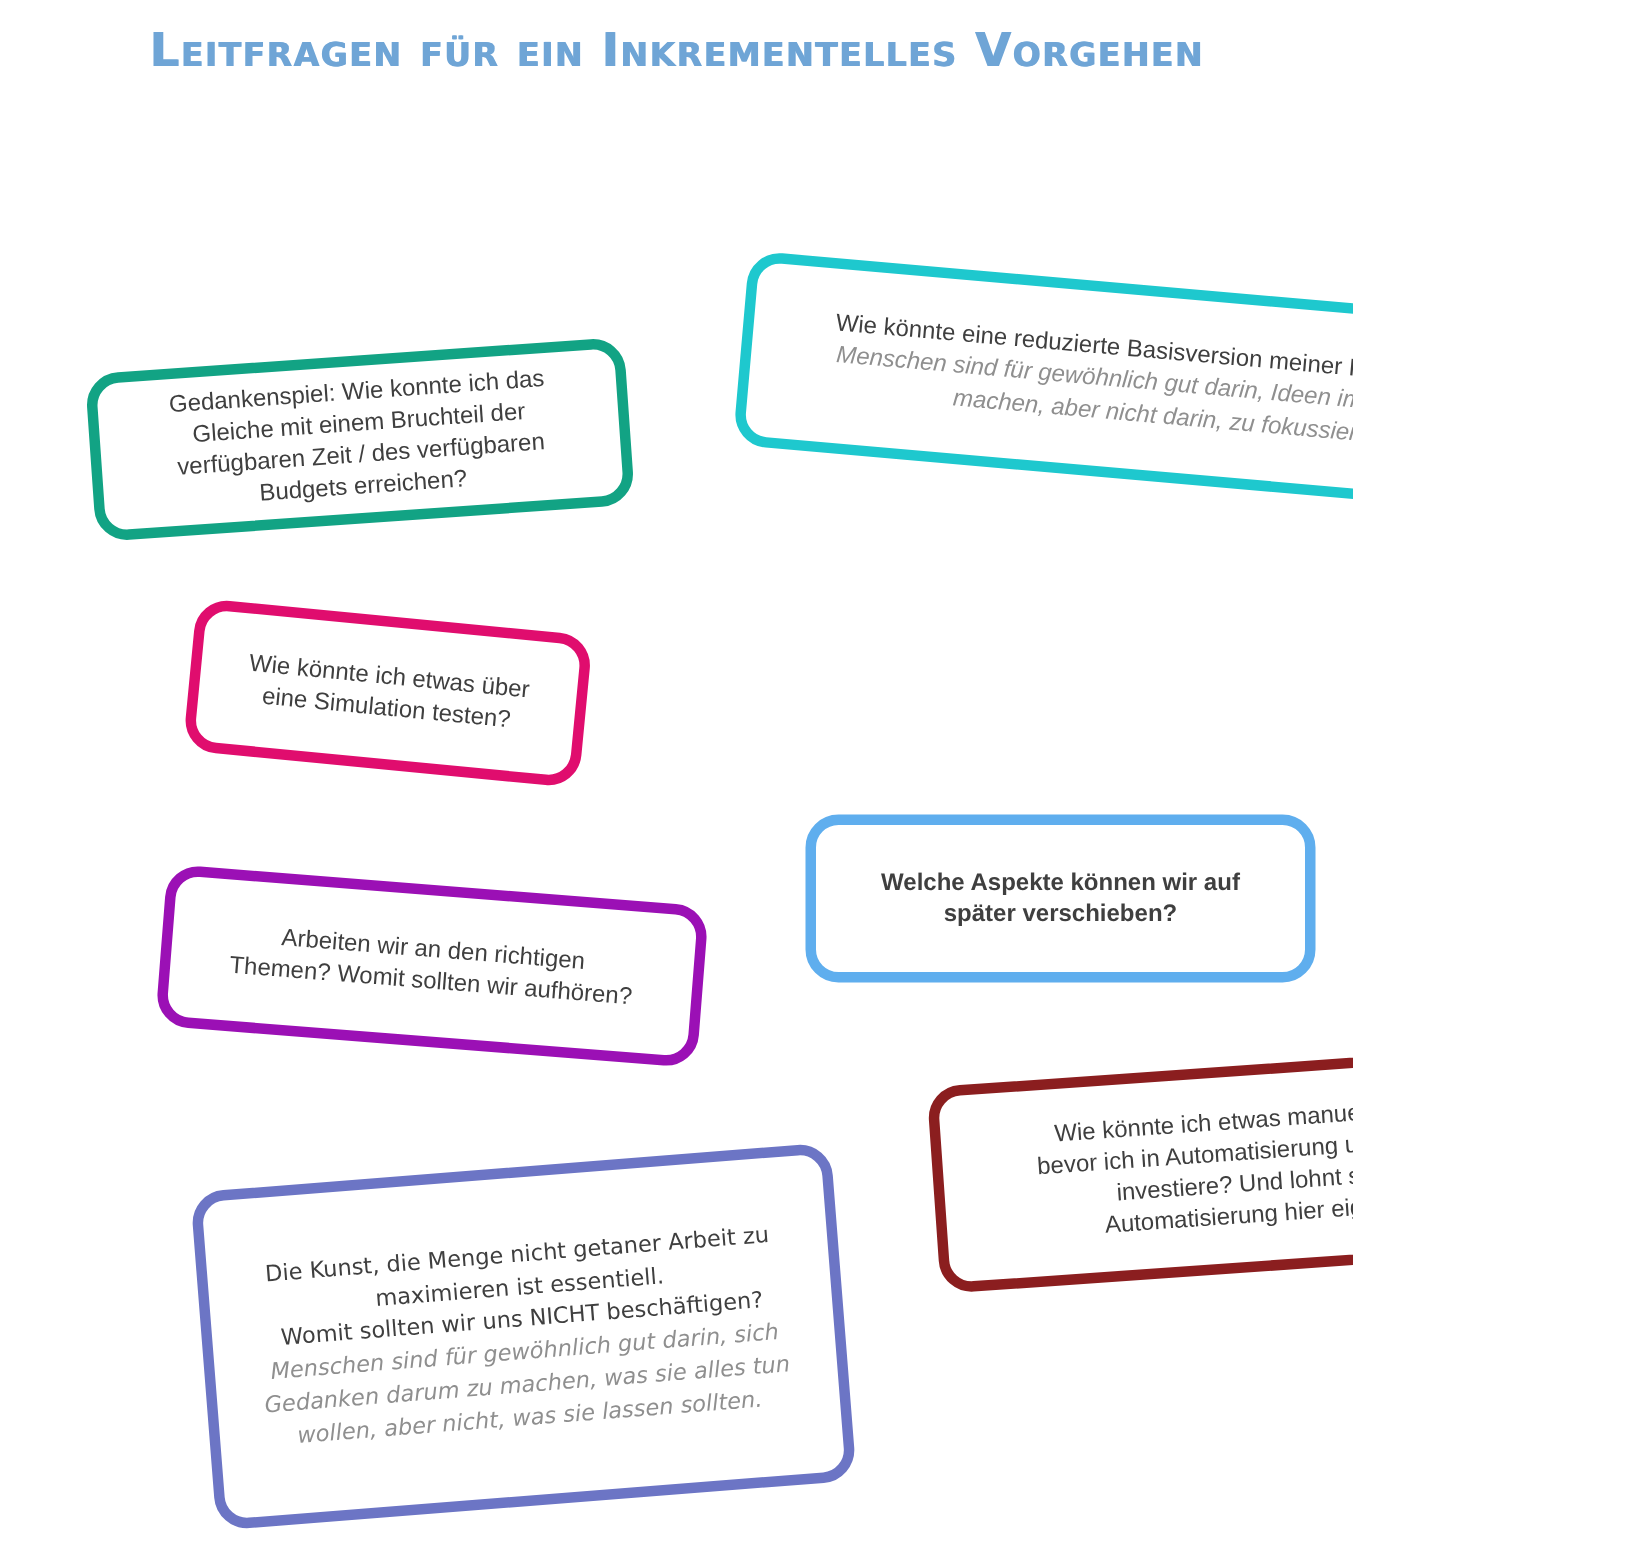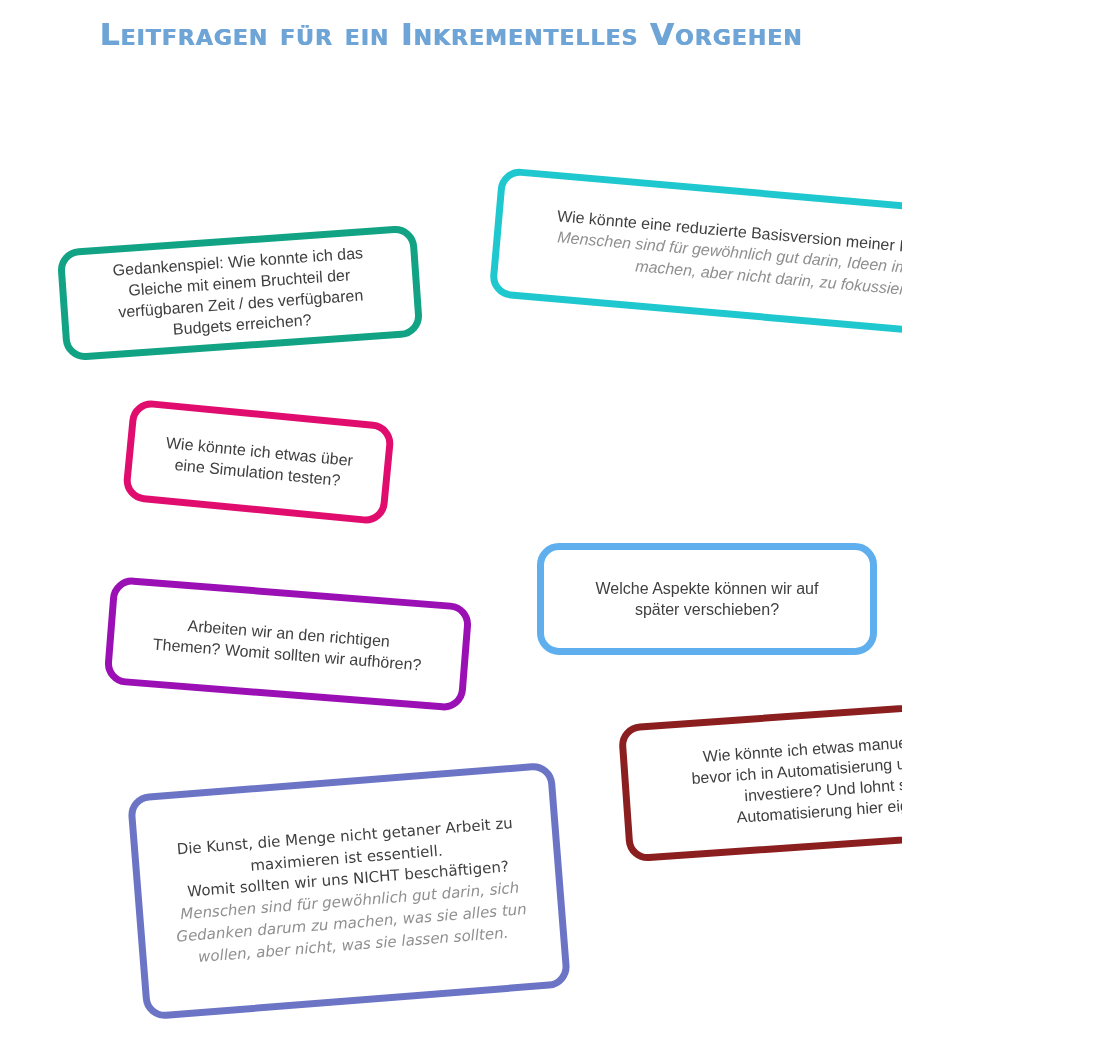--- a/index.html
+++ b/index.html
@@ -79,21 +79,21 @@
     <div class="card-note" style="color: rgb(143, 143, 143);">Menschen sind für gewöhnlich gut darin, Ideen immer größer zu
 machen, aber nicht darin, zu fokussieren.</div>
   </div>
 
   <div class="card card-3" style="border-color: rgb(224, 13, 110);">
     <div class="card-text" style="color: rgb(63, 63, 63);">Wie könnte ich etwas über
 eine Simulation testen?</div>
   </div>
 
 
-  <div class="card card-5" style="border-color: rgb(95, 174, 238);">
+  <div class="card card-5" style="border-color: rgb(95, 174, 238); font-weight: bold;">
     <div class="card-text" style="color: rgb(63, 63, 63);">Welche Aspekte können wir auf
 später verschieben?</div>
   </div>
 
   <div class="card card-6" style="border-color: rgb(155, 16, 181);">
     <div class="card-text" style="color: rgb(63, 63, 63);">Arbeiten wir an den richtigen
 Themen? Womit sollten wir aufhören?</div>
   </div>
 
   <div class="card card-7" style="border-color: rgb(139, 30, 31);">

